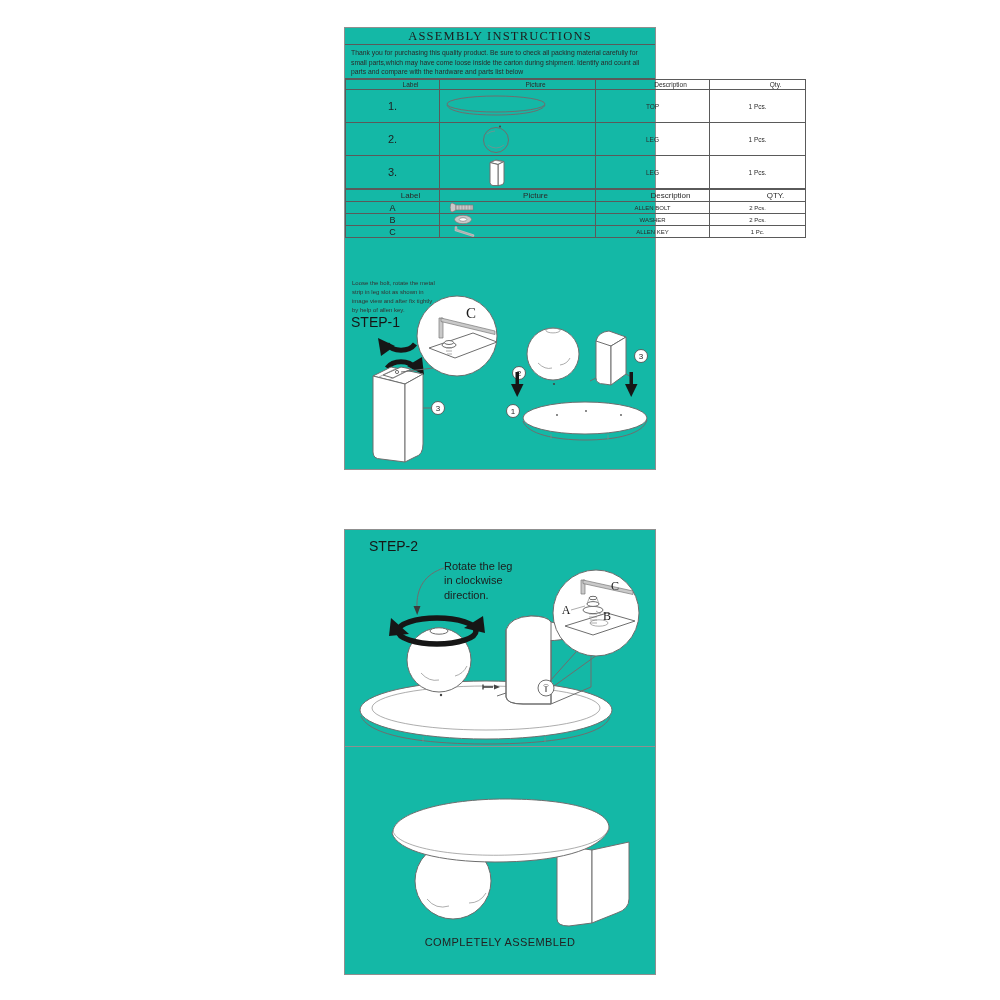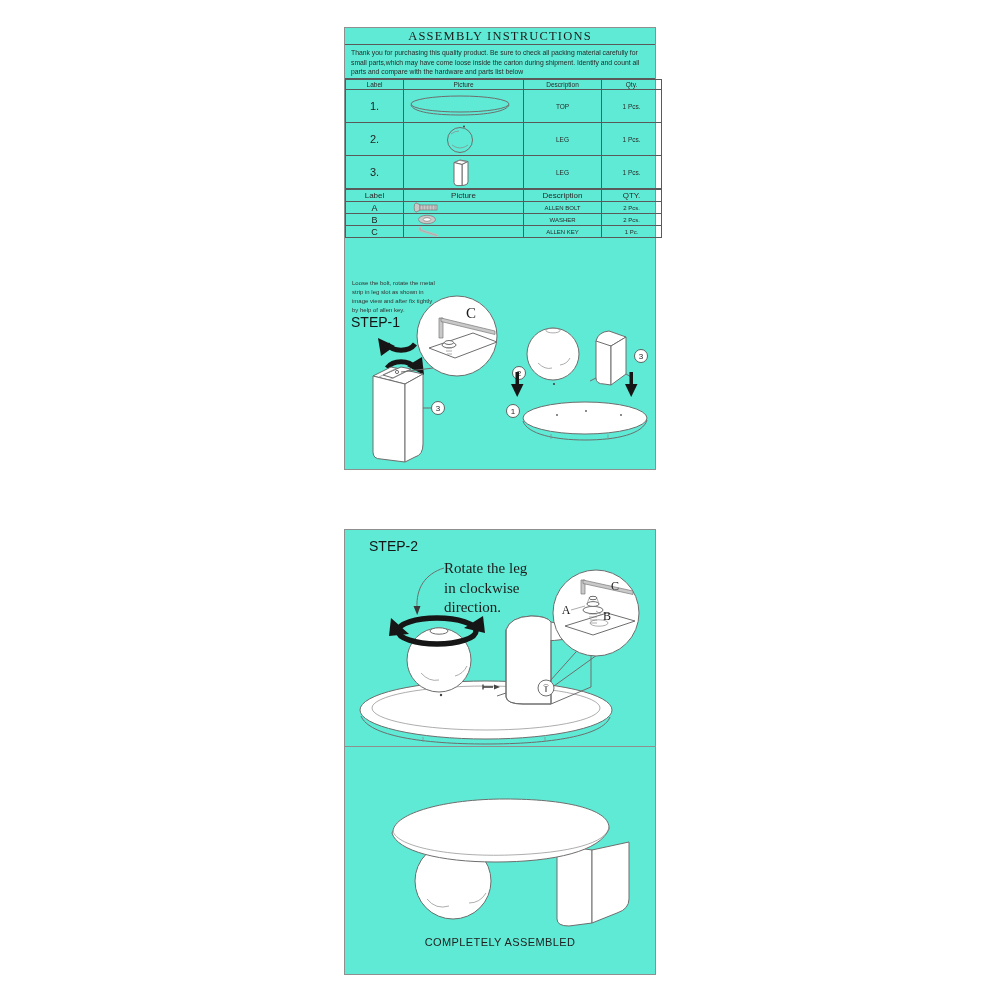--- a/index.html
+++ b/index.html
@@ -1,48 +1,48 @@
 <!DOCTYPE html>
 <html><head>
 <meta charset="utf-8">
 <style>
   html,body{margin:0;padding:0;background:#ffffff;}
   .canvas{position:relative;width:1000px;height:1000px;background:#ffffff;overflow:hidden;
           font-family:"Liberation Sans", sans-serif;color:#222;}
-  .sheet{position:absolute;left:344px;width:312px;background:#5eead4;border:1px solid #8f8f8f;box-sizing:border-box;}
+  .sheet{position:absolute;left:344px;width:312px;background:#14b8a6;border:1px solid #8f8f8f;box-sizing:border-box;}
   .sheet1{top:27px;height:443px;}
   .sheet2{top:529px;height:446px;}
 
   
   .title-bar{height:16px;border-bottom:1px solid #5a5a5a;display:flex;align-items:center;justify-content:center;}
   .title-bar span{font-family:"Liberation Serif", serif;font-size:12.5px;letter-spacing:1.2px;color:#1d1d1d;}
   .intro{height:34px;border-bottom:1px solid #5a5a5a;padding:3px 6px 0 6px;box-sizing:border-box;
          font-size:6.8px;line-height:1.4;color:#2a2a2a;}
   .list-heading-sans{font-size:13px;color:#1c1c1c;padding:1px 0 0 5px;height:14px;}
   .list-heading-serif{font-family:"Liberation Serif", serif;font-size:12.5px;color:#1c1c1c;padding:1px 0 0 5px;height:12px;}
   table.parts{width:100%;border-collapse:collapse;table-layout:fixed;}
   table.parts td,table.parts th{border:1px solid #5a5a5a;text-align:center;vertical-align:middle;
          font-weight:normal;overflow:hidden;padding:0;}
-  table.parts th{font-size:6.5px;height:9px;color:#2a2a2a;}
+  table.parts th{font-size:6.5px;height:9px;color:#2a2a2a;padding-left:36px;}
   table.hw th{font-size:8px;height:11px;}
   .col-label{width:57px;} .col-pic{width:119px;} .col-desc{width:77px;} .col-qty{width:59px;}
   .pl-row td{height:32px;}
   .pl-row .lab{font-size:11px;color:#1f1f1f;}
   .pl-row .desc,.pl-row .qty{font-size:6.5px;color:#2a2a2a;}
   .hw-row td{height:11px;}
   .hw-row .lab{font-size:9px;color:#1f1f1f;}
   .hw-row .desc,.hw-row .qty{font-size:6px;color:#2a2a2a;}
   .step-heading{position:absolute;left:6px;font-size:14px;color:#161616;}
   .step1-note{position:absolute;left:7px;top:251px;width:94px;font-size:6px;line-height:1.5;
               color:#333;white-space:pre-line;}
   .s1svg{position:absolute;left:0;top:240px;}
 
   
-  .step2-note{position:absolute;left:99px;top:29px;width:84px;font-family:Liberation Serif, serif;
-              font-size:15px;line-height:1.3;color:#1c1c1c;white-space:pre-line;}
+  .step2-note{position:absolute;left:99px;top:29px;width:84px;font-family:Liberation Sans, sans-serif;
+              font-size:11px;line-height:1.3;color:#1c1c1c;white-space:pre-line;}
   .s2svg{position:absolute;left:0;top:0;}
   .divider{position:absolute;left:0;top:216px;width:100%;border-top:1px solid #8f8f8f;}
   .asvg{position:absolute;left:0;top:217px;}
   .assembled-caption{position:absolute;left:0;top:406px;width:100%;text-align:center;
               font-size:11px;letter-spacing:0.4px;color:#222;}
 
   svg{display:block;}
   .ln{stroke:#6e6e6e;stroke-width:1;fill:none;}
   .lnw{stroke:#6e6e6e;stroke-width:1;fill:#ffffff;}
   .thin{stroke:#8a8a8a;stroke-width:0.7;fill:none;}

